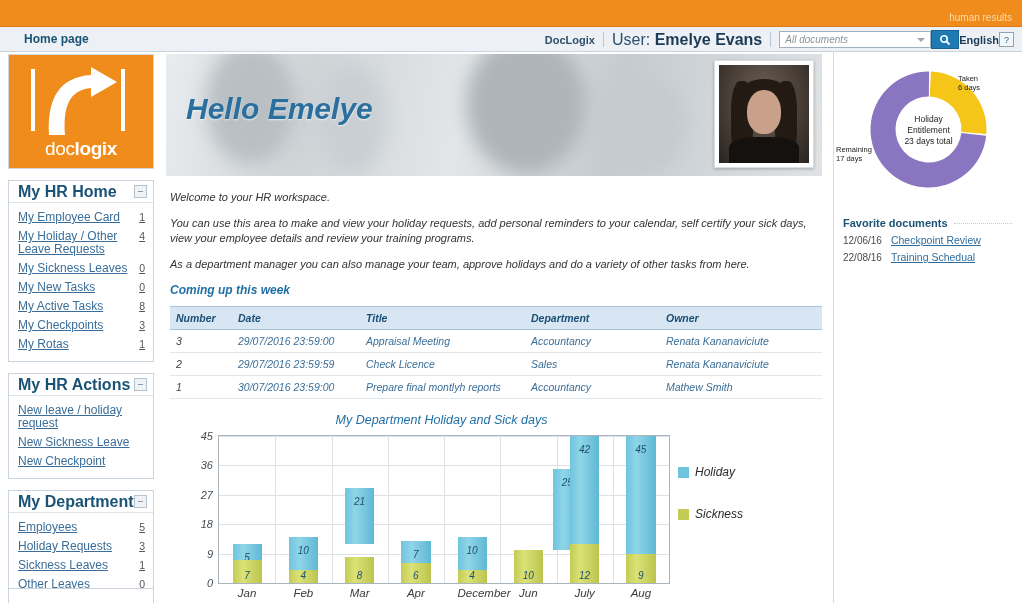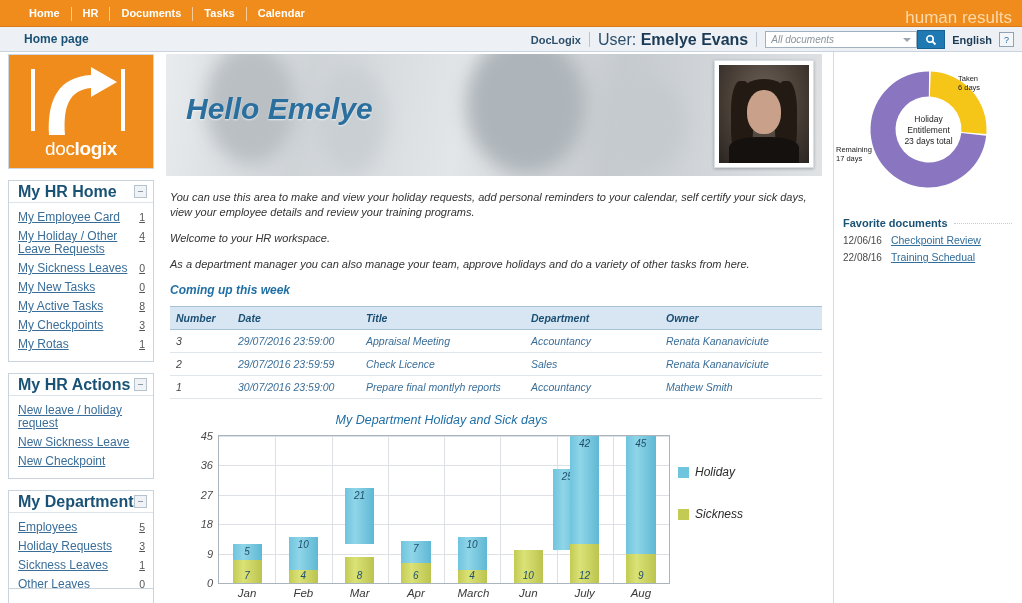--- a/index.html
+++ b/index.html
@@ -21,21 +21,21 @@
     border-bottom: 1px solid #d9791a;
   }
   .topnav { position: absolute; left: 18px; top: 0; height: 27px; display: flex; align-items: center; }
   .topnav a {
     color: #ffffff; text-decoration: none; font-size: 11px; font-weight: bold;
     padding: 0 11px; line-height: 27px; display: block;
   }
   .topnav .divider { width: 1px; height: 14px; background: rgba(255,255,255,.55); }
   .brandtag {
     position: absolute; right: 10px; top: 4px; line-height: 27px;
-    color: #ffd9a8; font-size: 17px;
+    color: #ffd9a8; font-size: 10px;
   }
 
   
   .subbar {
     position: absolute; left: 0; top: 27px; width: 1022px; height: 25px;
     background: #edf1f5; border-bottom: 1px solid #c9d4df;
   }
   .pagetitle {
     position: absolute; left: 24px; top: 0; line-height: 25px;
     color: #1a5276; font-weight: bold; font-size: 12px;
@@ -56,21 +56,21 @@
   .searchbox .caret {
     width: 0; height: 0; margin-right: 5px;
     border-left: 4px solid transparent; border-right: 4px solid transparent;
     border-top: 4px solid #9aa6b2;
   }
   .searchbtn {
     width: 28px; height: 19px; background: #1f7ab4; border: 1px solid #176292;
     display: flex; align-items: center; justify-content: center;
   }
   .searchbtn svg { display: block; }
-  .langlink { color: #1b3a55; font-weight: bold; font-size: 11px; padding: 0 7px; text-decoration: none; }
+  .langlink { color: #1b3a55; font-weight: bold; font-size: 11px; padding: 0 0; text-decoration: none; }
   .helpbtn {
     width: 15px; height: 15px; border: 1px solid #8fa3b5; color: #2c6b9e;
     font-size: 9px; display: flex; align-items: center; justify-content: center;
     background: #f4f7fa;
   }
 
   
   .leftcol { position: absolute; left: 8px; top: 54px; width: 152px; }
   .logo {
     width: 146px; height: 115px; background: #ef8c1c;
@@ -186,21 +186,21 @@
     position: absolute; right: 100%; margin-right: 6px; transform: translateY(-50%);
     font-size: 11px; color: #4a4a4a;
   }
   .bar-slot { position: absolute; bottom: 0; }
   .seg {
     position: absolute; left: 0; width: 100%; text-align: center;
     font-size: 10px; color: #1f4f6d;
   }
   .seg.hol { background: linear-gradient(to right,#6fc4de 0%,#8fd5e8 35%,#5fb8d4 100%); }
   .seg.sick { background: linear-gradient(to right,#c3cb55 0%,#dbe276 35%,#bcc44f 100%); }
-  .seg span { display: block; padding-top: 2px; }
+  .seg span { display: block; padding-top: 8px; }
   .seg.sickbottom span { position: absolute; left: 0; right: 0; bottom: 2px; }
   .xlab {
     position: absolute; top: 100%; margin-top: 4px; left: 0; width: 100%;
     text-align: center; font-size: 11.5px; color: #3a3a3a;
   }
   .legend { position: absolute; left: 512px; top: 52px; }
   .legend-item { display: flex; align-items: center; margin-bottom: 28px; }
   .legend-sw { width: 11px; height: 11px; margin-right: 6px; }
   .legend-sw.hol { background: #6fc4de; }
   .legend-sw.sick { background: #c3cb55; }
@@ -231,31 +231,20 @@
     position: absolute; left: 8px; top: 588px; width: 146px; height: 15px;
     background: #fff; border: 1px solid #c9d4df; border-bottom: none;
   }
 </style>
 </head>
 <body>
 
 <div id="app">
 
   <div class="topbar">
-    <div class="topnav">
-      <a href="#">Home</a>
-      <div class="divider"></div>
-      <a href="#">HR</a>
-      <div class="divider"></div>
-      <a href="#">Documents</a>
-      <div class="divider"></div>
-      <a href="#">Tasks</a>
-      <div class="divider"></div>
-      <a href="#">Calendar</a>
-    </div>
     <div class="brandtag">human results</div>
   </div>
 
   <div class="subbar">
     <div class="pagetitle">Home page</div>
     <div class="subright">
       <div class="sr-label">DocLogix</div>
       <div class="sr-sep"></div>
       <div class="sr-user">
         <span>User:</span>
@@ -391,22 +380,22 @@
           <div class="hairTop"></div>
           <div class="hairL"></div>
           <div class="hairR"></div>
           <div class="face"></div>
           <div class="body"></div>
         </div>
       </div>
     </div>
 
     <div class="intro">
+      <p>Welcome to your HR workspace.</p>
       <p>You can use this area to make and view your holiday requests, add personal reminders to your calendar, self certify your sick days, view your employee details and review your training programs.</p>
-      <p>Welcome to your HR workspace.</p>
       <p>As a department manager you can also manage your team, approve holidays and do a variety of other tasks from here.</p>
     </div>
 
     <div class="section-hd">Coming up this week</div>
 
     <table class="grid">
       <thead>
         <tr>
           <th style="width:62px">Number</th>
           <th style="width:128px">Date</th>
@@ -504,21 +493,21 @@
             </div>
             <div class="xlab">Apr</div>
           </div>
           <div class="bar-slot" style="left: 238.5px; width: 29.25px; height: 45.7333px;">
             <div class="seg hol" style="top: 0px; height: 32.6667px;">
               <span>10</span>
             </div>
             <div class="seg sick sickbottom" style="bottom: 0px; height: 13.0667px;">
               <span>4</span>
             </div>
-            <div class="xlab">March</div>
+            <div class="xlab">December</div>
           </div>
           <div class="bar-slot" style="left: 294.75px; width: 29.25px; height: 114.333px;">
             <div class="seg hol" style="top: 0px; height: 81.6667px; margin-left: 39px;">
               <span>25</span>
             </div>
             <div class="seg sick sickbottom" style="bottom: 0px; height: 32.6667px;">
               <span>10</span>
             </div>
             <div class="xlab">Jun</div>
           </div>

